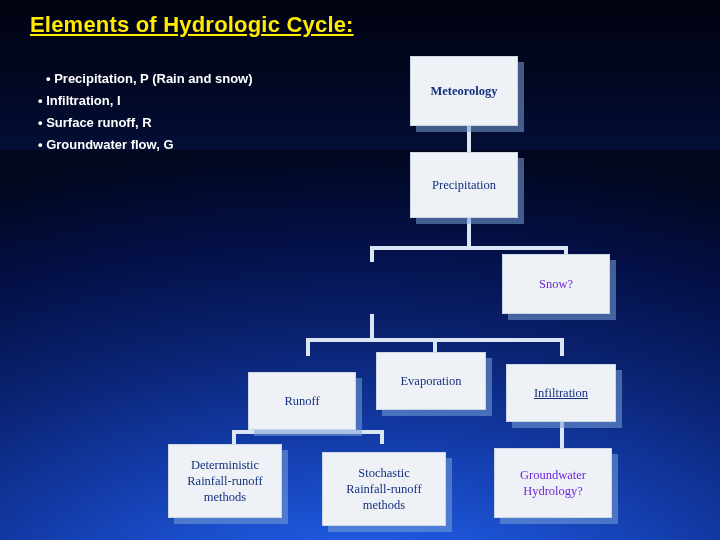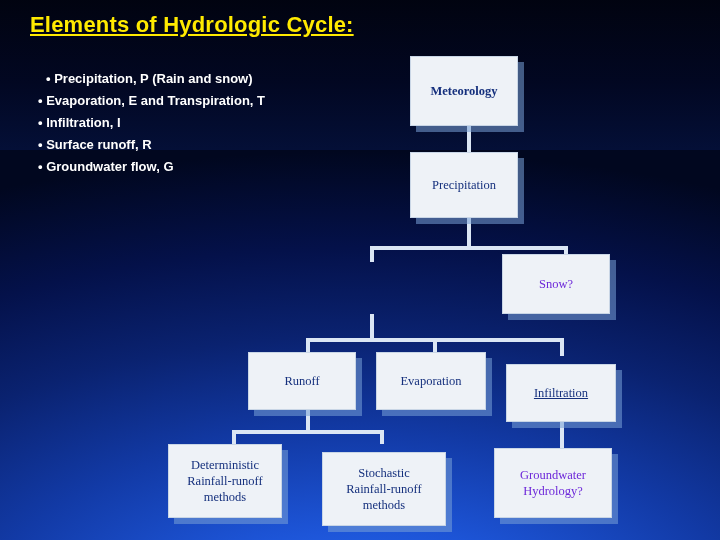--- a/index.html
+++ b/index.html
@@ -84,21 +84,20 @@
 <body>
 
 <div class="slide">
 
   <div class="top-band"></div>
 
   <div class="title">Elements of Hydrologic Cycle:</div>
 
   <div class="bullets">
     <div>• Precipitation, P (Rain and snow)</div>
-    <div>• Evaporation, E and Transpiration, T</div>
     <div>• Infiltration, I</div>
     <div>• Surface runoff, R</div>
     <div>• Groundwater flow, G</div>
   </div>
 
   <div class="connector" style="left:467px; top:126px; width:4px; height:36px;"></div>
   <div class="connector" style="left:467px; top:218px; width:4px; height:30px;"></div>
   <div class="connector" style="left:372px; top:246px; width:196px; height:4px;"></div>
   <div class="connector" style="left:370px; top:246px; width:4px; height:16px;"></div>
   <div class="connector" style="left:564px; top:246px; width:4px; height:16px;"></div>
@@ -118,21 +117,21 @@
   </div>
 
   <div class="box" style="left:410px; top:152px; width:108px; height:66px;">
     <div class="inner">Precipitation</div>
   </div>
 
   <div class="box red" style="left:502px; top:254px; width:108px; height:60px;">
     <div class="inner">Snow?</div>
   </div>
 
-  <div class="box" style="left:248px; top:352px; width:108px; height:58px;">
+  <div class="box" style="left:248px; top:372px; width:108px; height:58px;">
     <div class="inner">Runoff</div>
   </div>
   <div class="box" style="left:376px; top:352px; width:110px; height:58px;">
     <div class="inner">Evaporation</div>
   </div>
   <div class="box" style="left:506px; top:364px; width:110px; height:58px;text-decoration:underline;">
     <div class="inner">Infiltration</div>
   </div>
 
   <div class="box" style="left:168px; top:444px; width:114px; height:74px;">

